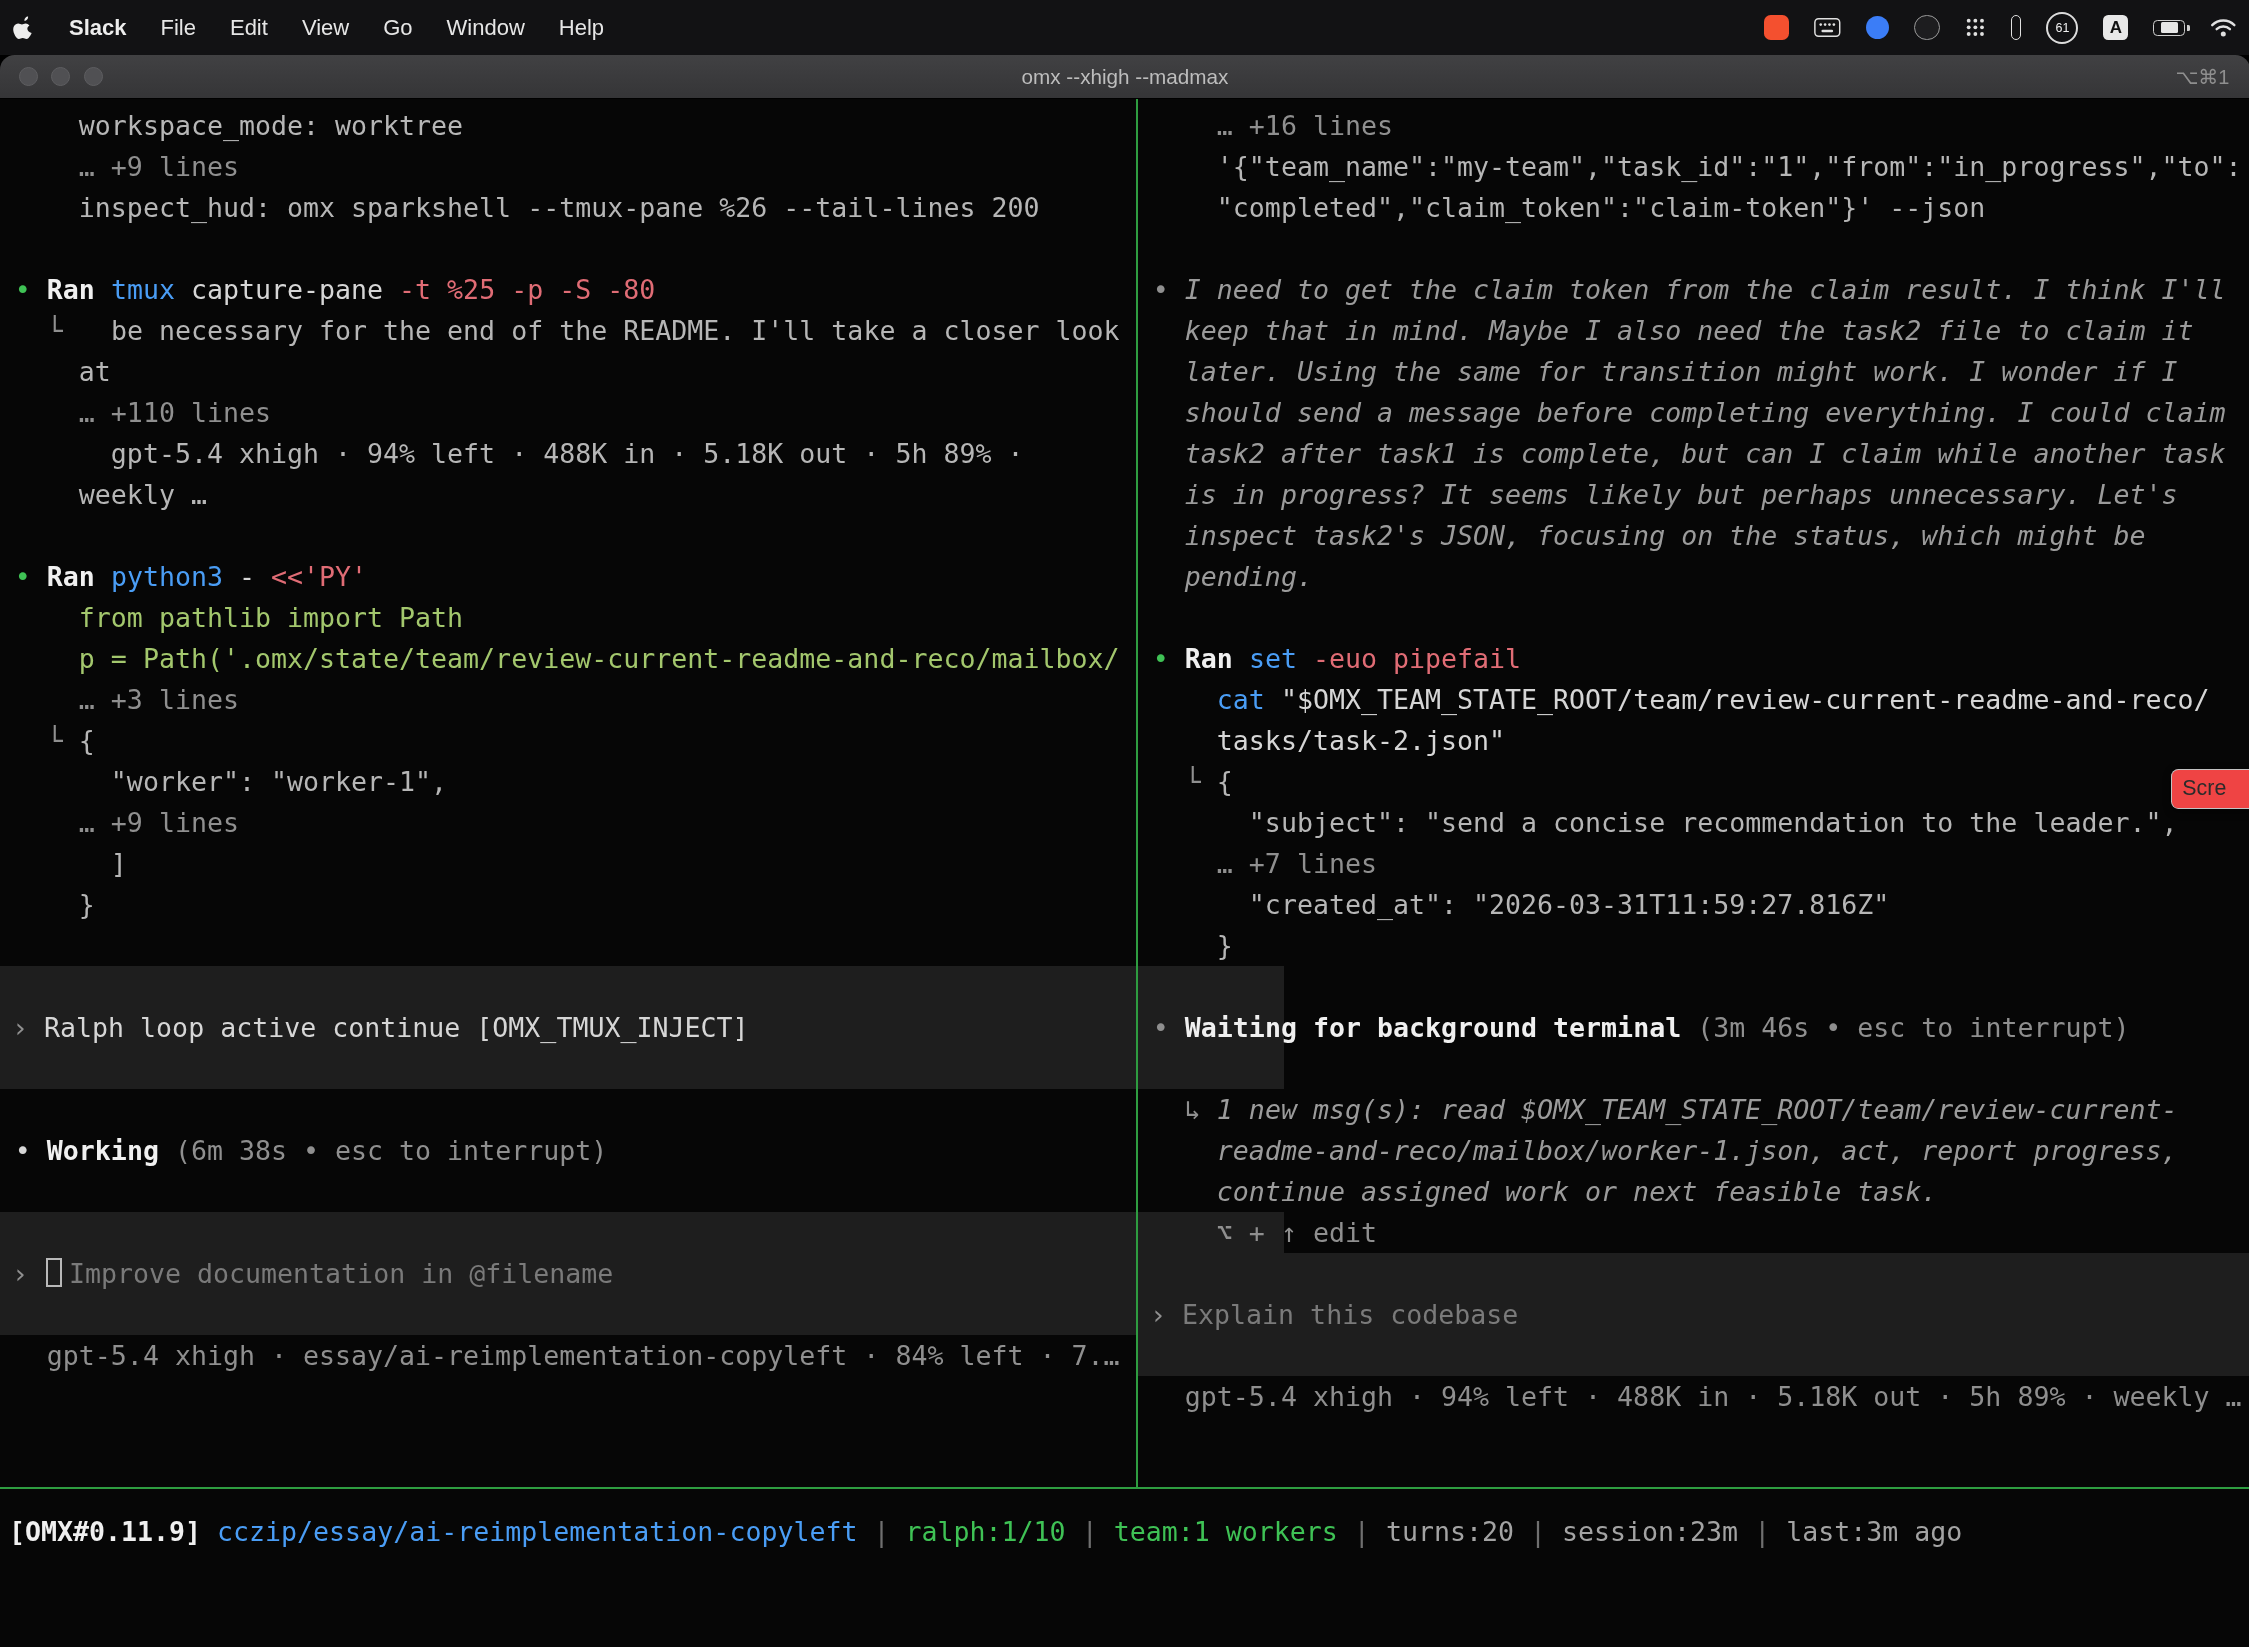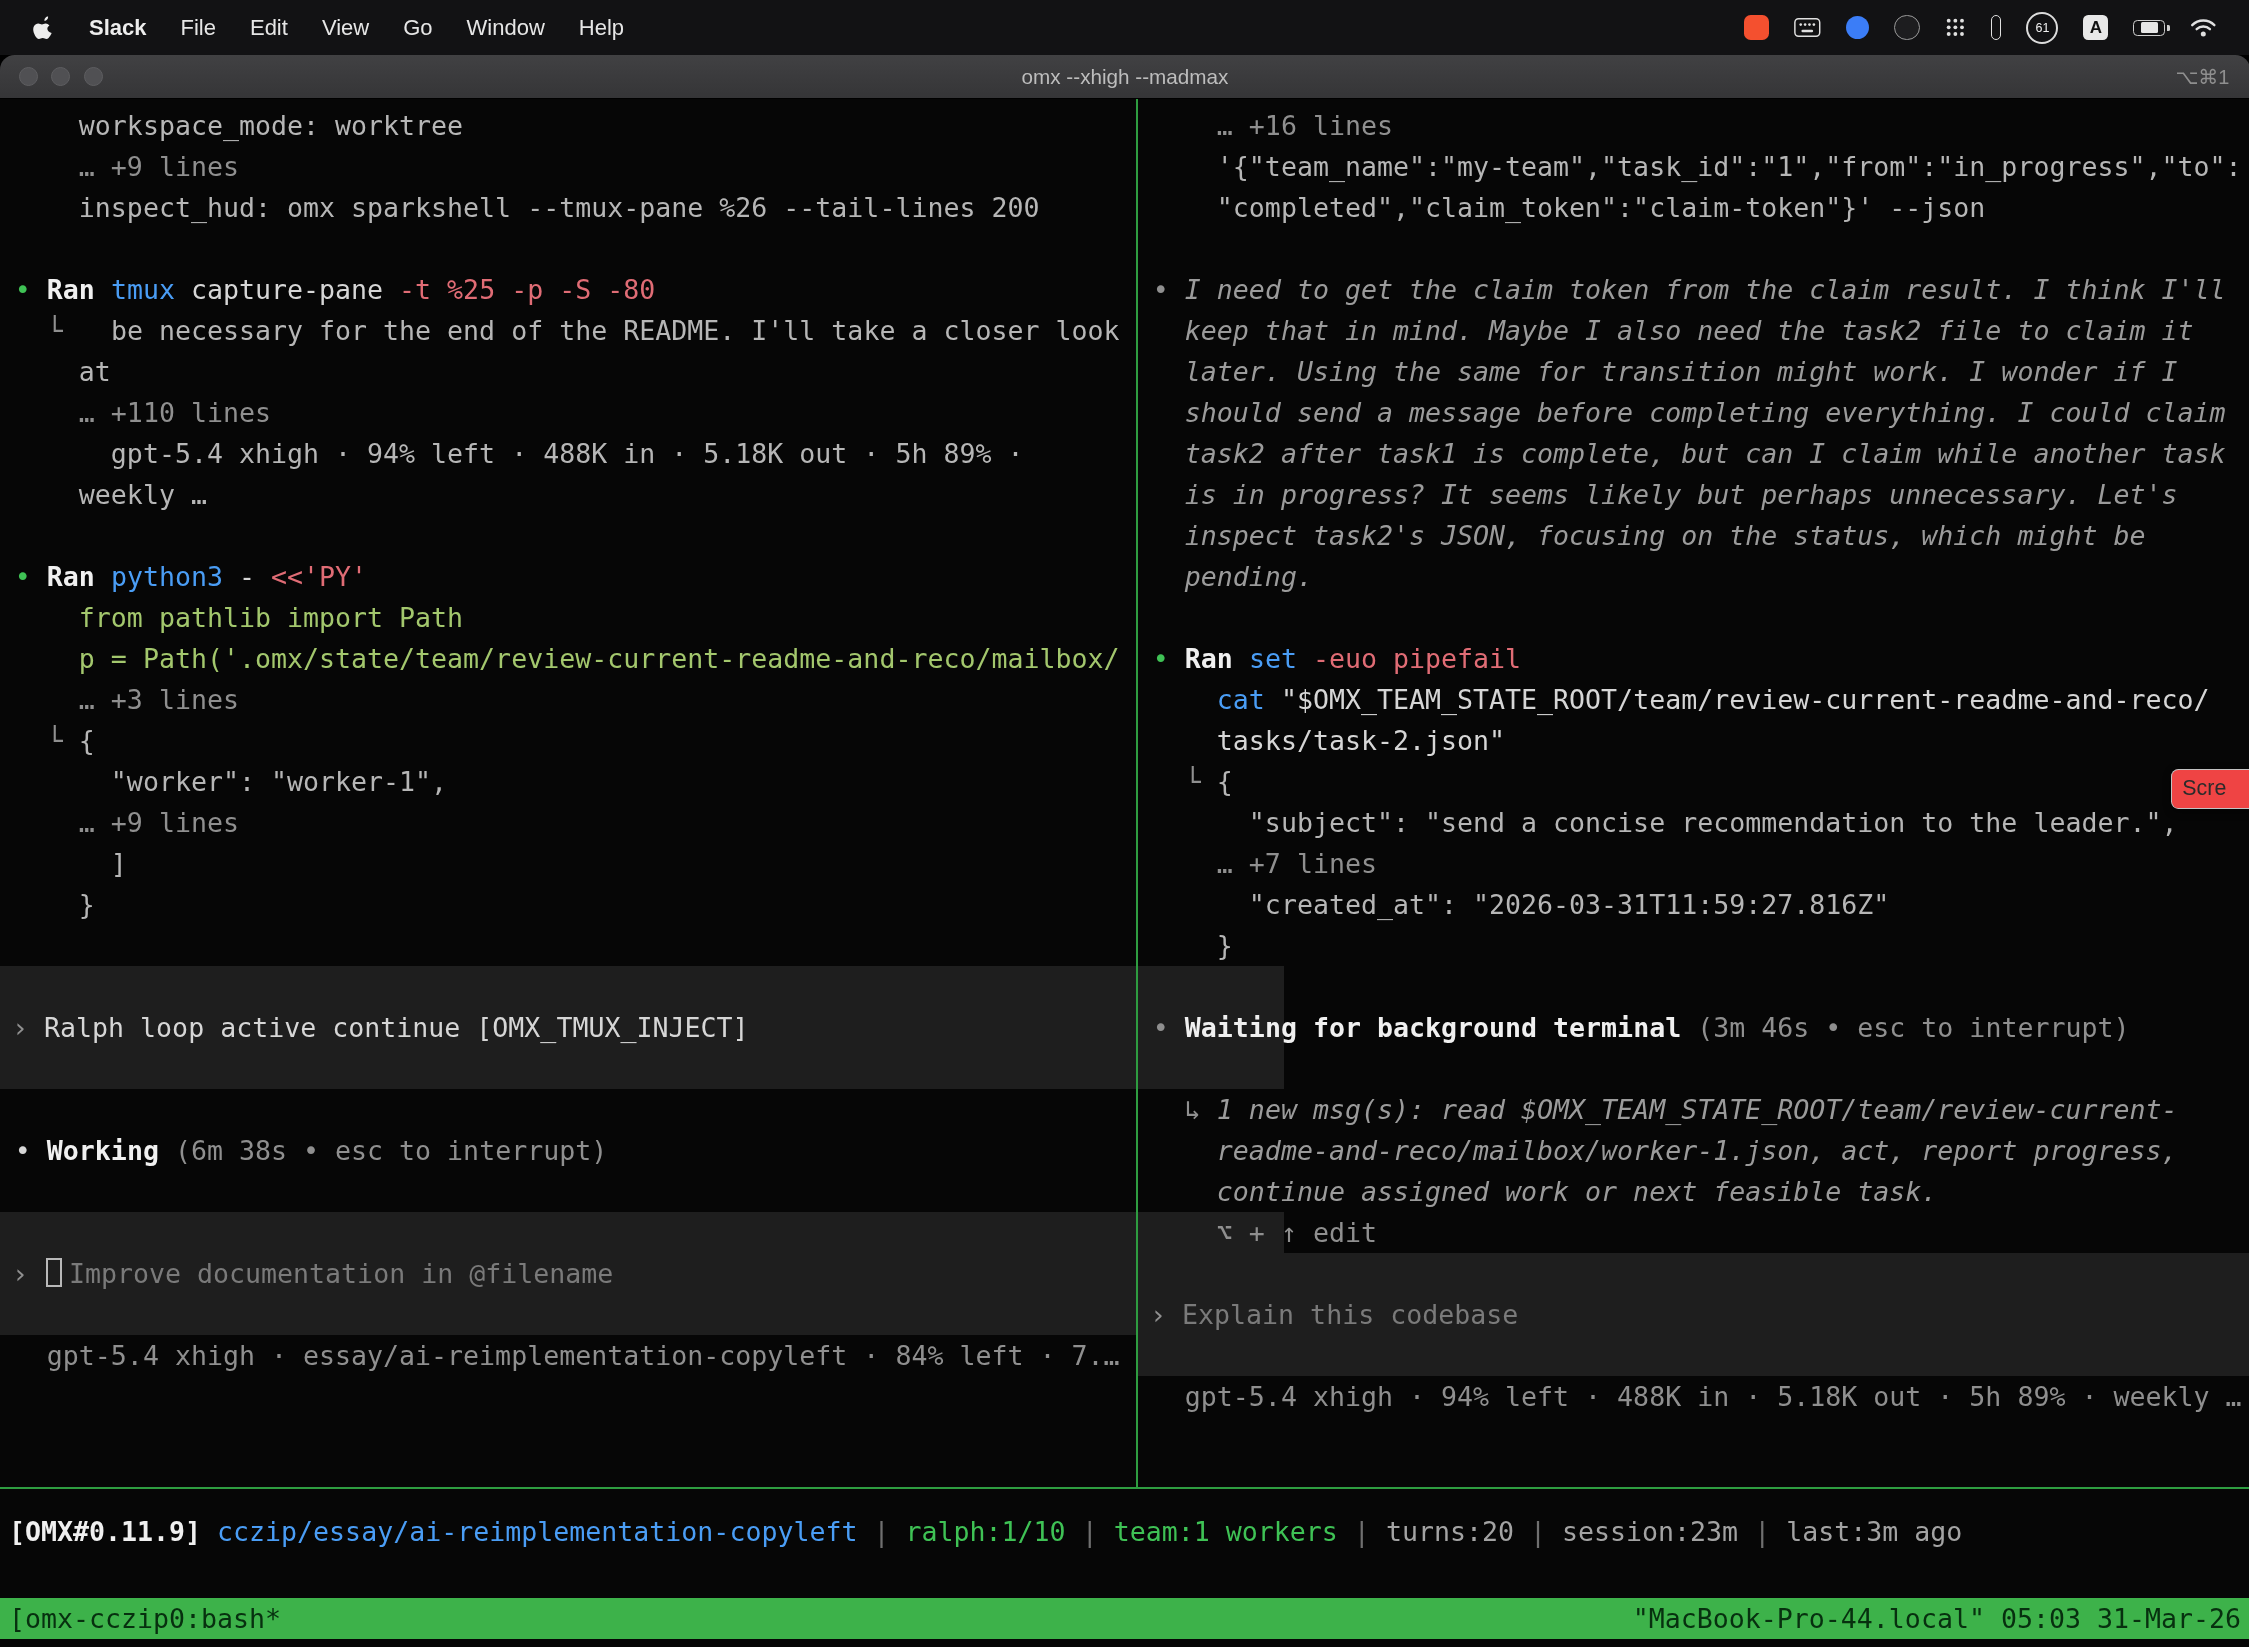--- a/index.html
+++ b/index.html
@@ -1,21 +1,21 @@
 <!DOCTYPE html>
 <html style="font-size:11.8px"><head>
 <meta charset="utf-8">
 <style>
   html,body{margin:0;padding:0;background:#000;}
   body{width:2250px;height:1648px;position:relative;overflow:hidden;
        font-family:"DejaVu Sans Mono","Liberation Mono",monospace;}
 
   
   .menubar{position:absolute;top:0;left:0;right:0;height:55px;background:#121214;
-    display:flex;align-items:center;padding:0 33px;gap:34px;
+    display:flex;align-items:center;padding:0 13px;gap:34px;
     font-family:"Liberation Sans","DejaVu Sans",sans-serif;font-size:22px;color:#ededed;}
   .mb-app{font-weight:700;}
   .mb-item{color:#e6e6e6;}
   .apple{display:flex;align-items:center;}
   .mb-right{margin-left:auto;display:flex;align-items:center;gap:25px;}
   .ic{display:inline-flex;align-items:center;justify-content:center;}
   .rec{width:25px;height:25px;border-radius:6.6px;background:#f4502f;}
   .dot-blue{width:23.6px;height:23.6px;border-radius:50%;background:#3b7df7;}
   .dot-dark{width:23.6px;height:23.6px;border-radius:50%;background:#1d1d1f;border:1.5px solid #9a9a9a;}
   .pill{width:8.9px;height:23.6px;border:1.5px solid #e0e0e0;border-radius:5.2px;}
@@ -231,19 +231,15 @@
         <div class="trow band"></div>
         <div class="trow"><span class="s-dim">  gpt-5.4 xhigh · 94% left · 488K in · 5.18K out · 5h 89% · weekly …</span></div>
       </div>
     <div class="vline"></div>
     <div class="hline"></div>
 
     <div class="omx-status"><span class="st-app">[OMX#0.11.9] </span><span class="st-path">cczip/essay/ai-reimplementation-copyleft</span><span class="st-sep"> | </span><span class="st-green">ralph:1/10</span><span class="st-sep"> | </span><span class="st-green">team:1 workers</span><span class="st-sep"> | </span><span class="st-gray">turns:20</span><span class="st-sep"> | </span><span class="st-gray">session:23m</span><span class="st-sep"> | </span><span class="st-gray">last:3m ago</span></div>
 
     <div class="tooltip">Scre</div>
 
-    <div class="tmuxbar">
-      <span>[omx-cczip0:bash*</span>
-      <span>"MacBook-Pro-44.local" 05:03 31-Mar-26</span>
-    </div>
   </div>
 </div>
 
 
 </body></html>

